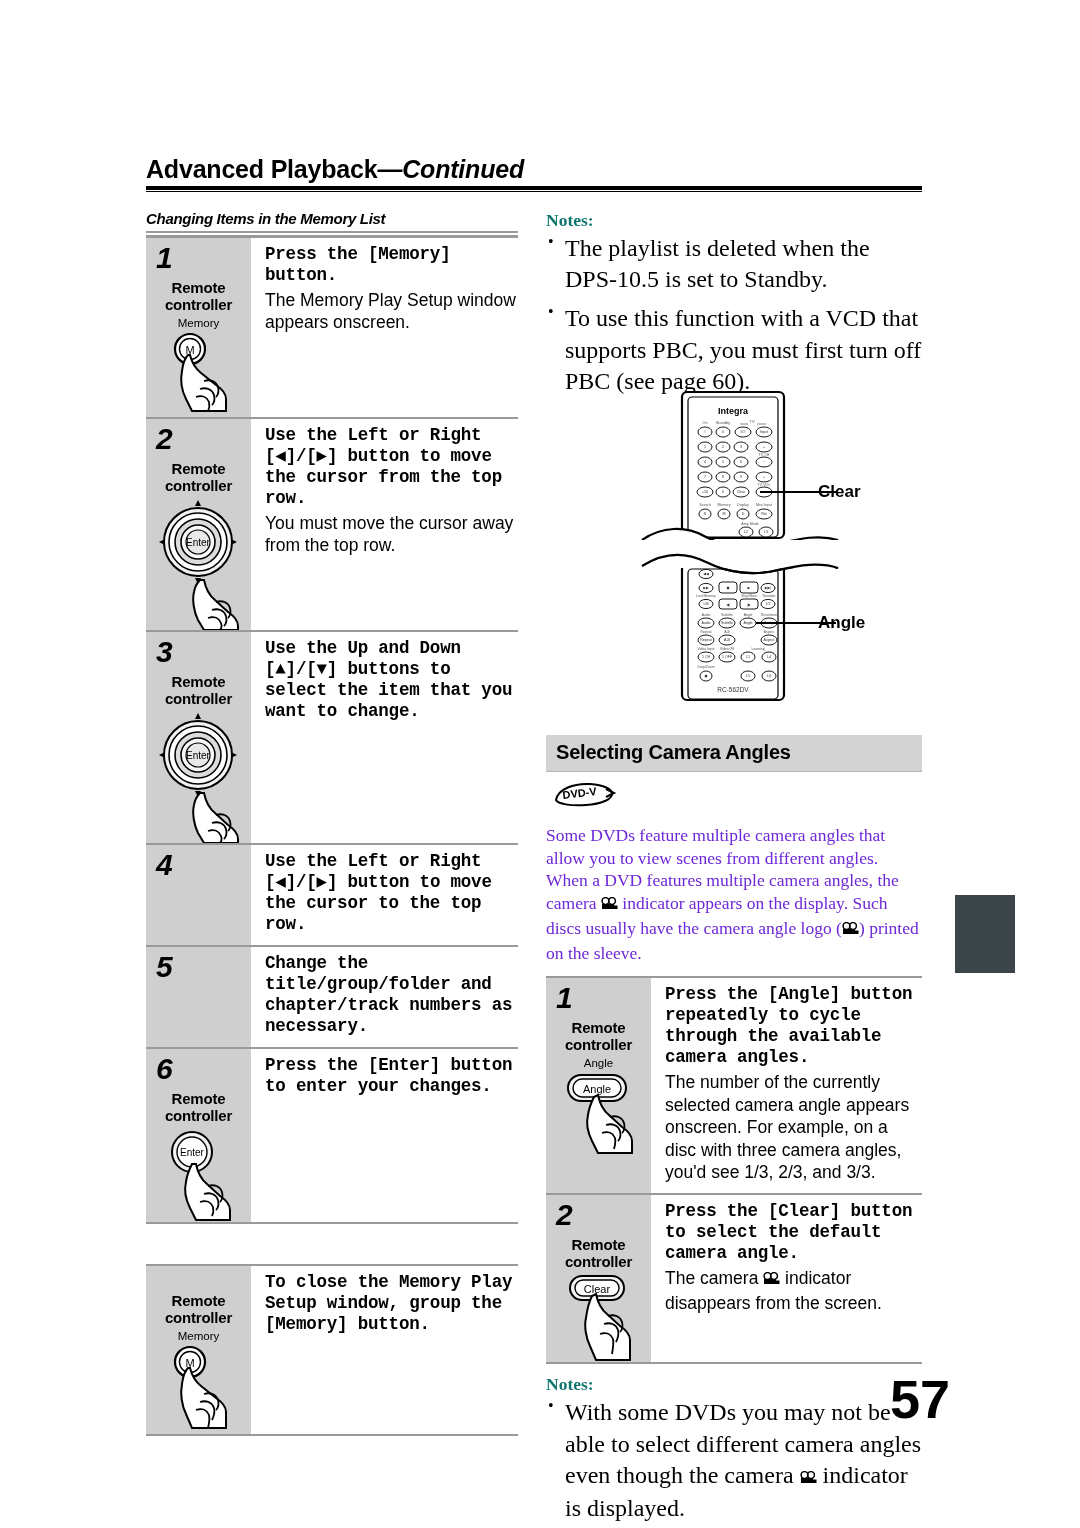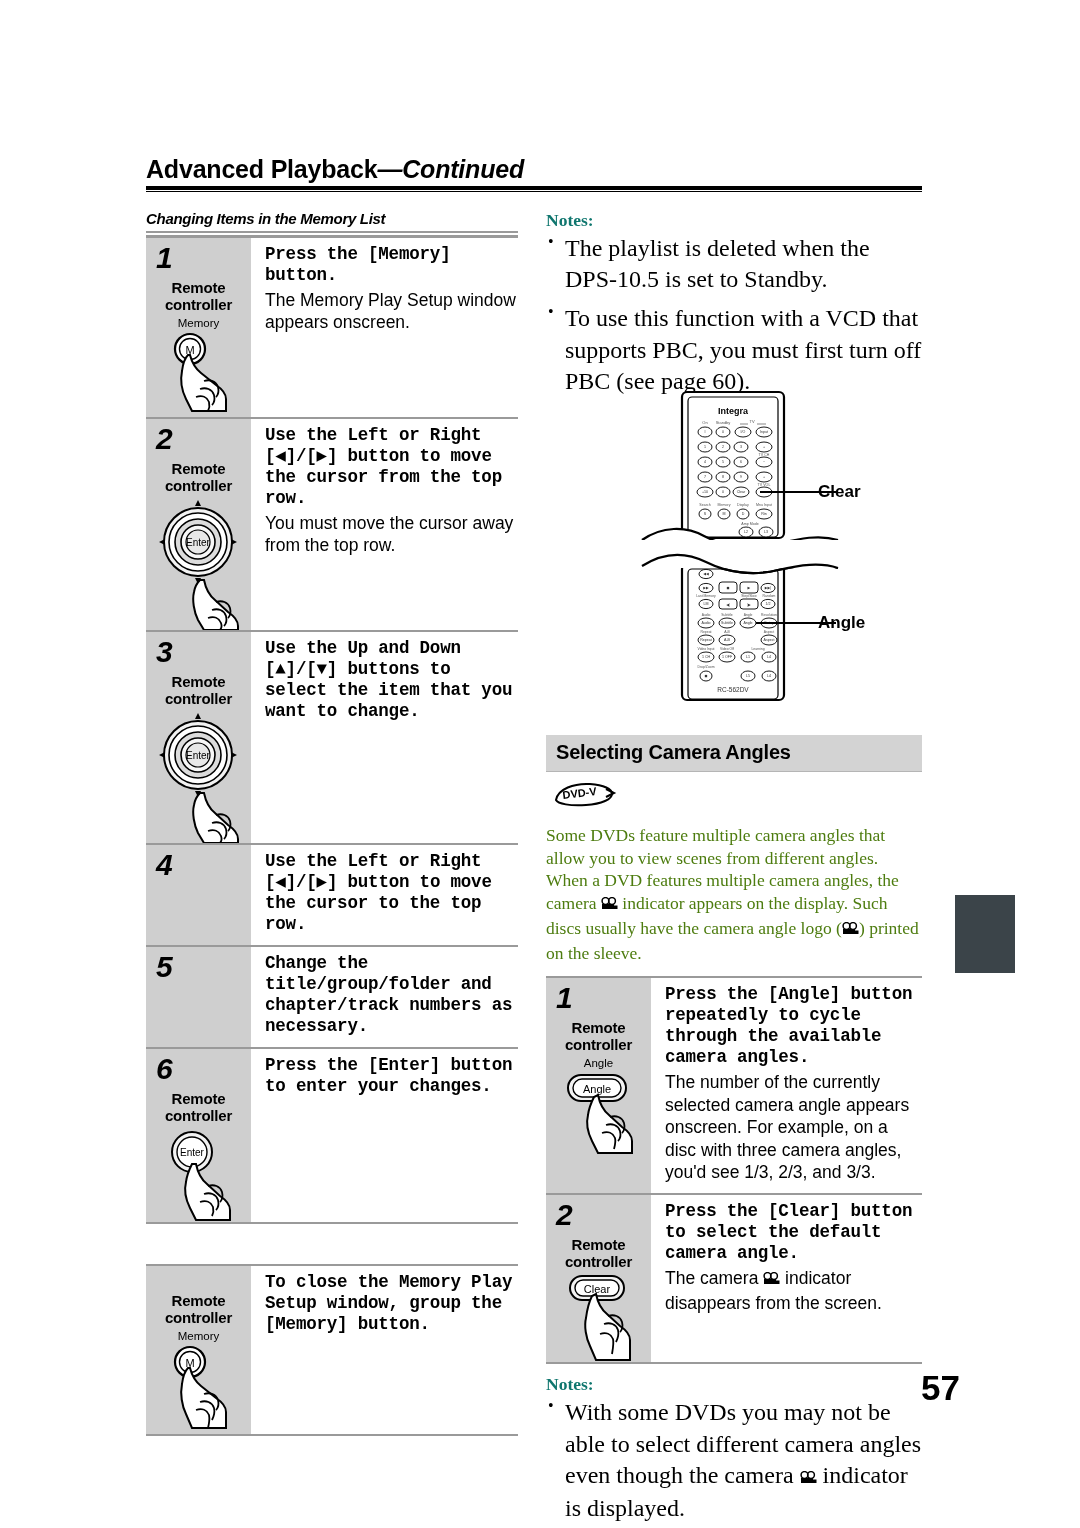--- a/index.html
+++ b/index.html
@@ -44,21 +44,21 @@
   }
   .bar-head {
     background:#d3d3d3;
     font-family:"Liberation Sans", sans-serif;
     font-weight:bold; font-size:20px; color:#000;
     padding:6px 10px 7px 10px; letter-spacing:-0.2px;
     border-bottom:1px solid #b5b5b5;
   }
 
   
-  .bodytext { font-family:"Liberation Serif", serif; font-size:17.5px; line-height:1.30; color:#4d7c0f; }
+  .bodytext { font-family:"Liberation Serif", serif; font-size:17.5px; line-height:1.30; color:#6d28d9; }
   .notes-label { font-family:"Liberation Serif", serif; font-weight:bold; font-size:17.5px; color:#0f766e; }
   ul.notes { list-style:none; margin:2px 0 0 0; padding:0; }
   ul.notes li {
     position:relative; padding-left:19px; margin-bottom:8px;
     font-family:"Liberation Serif", serif; font-size:24px; line-height:1.30; color:#000;
   }
   ul.notes li:before {
     content:"\2022"; position:absolute; left:2px; top:-1px; font-size:16px;
   }
 
@@ -112,21 +112,21 @@
   
   .edge-tab {
     position:absolute; left:955px; top:895px; width:60px; height:78px;
     background:#3b4449;
   }
 
   
   .pageno {
     position:absolute; left:880px; top:1368px; width:80px;
     font-family:"Liberation Sans", sans-serif;
-    font-weight:bold; font-size:35px; color:#000; text-align:right;
+    font-weight:bold; font-size:54px; color:#000; text-align:center;
   }
 
   
   .dvdv { margin:8px 0 10px 4px; }
 
   .inline-cam { display:inline-block; vertical-align:-2px; }
 </style>
 </head>
 <body>
 

